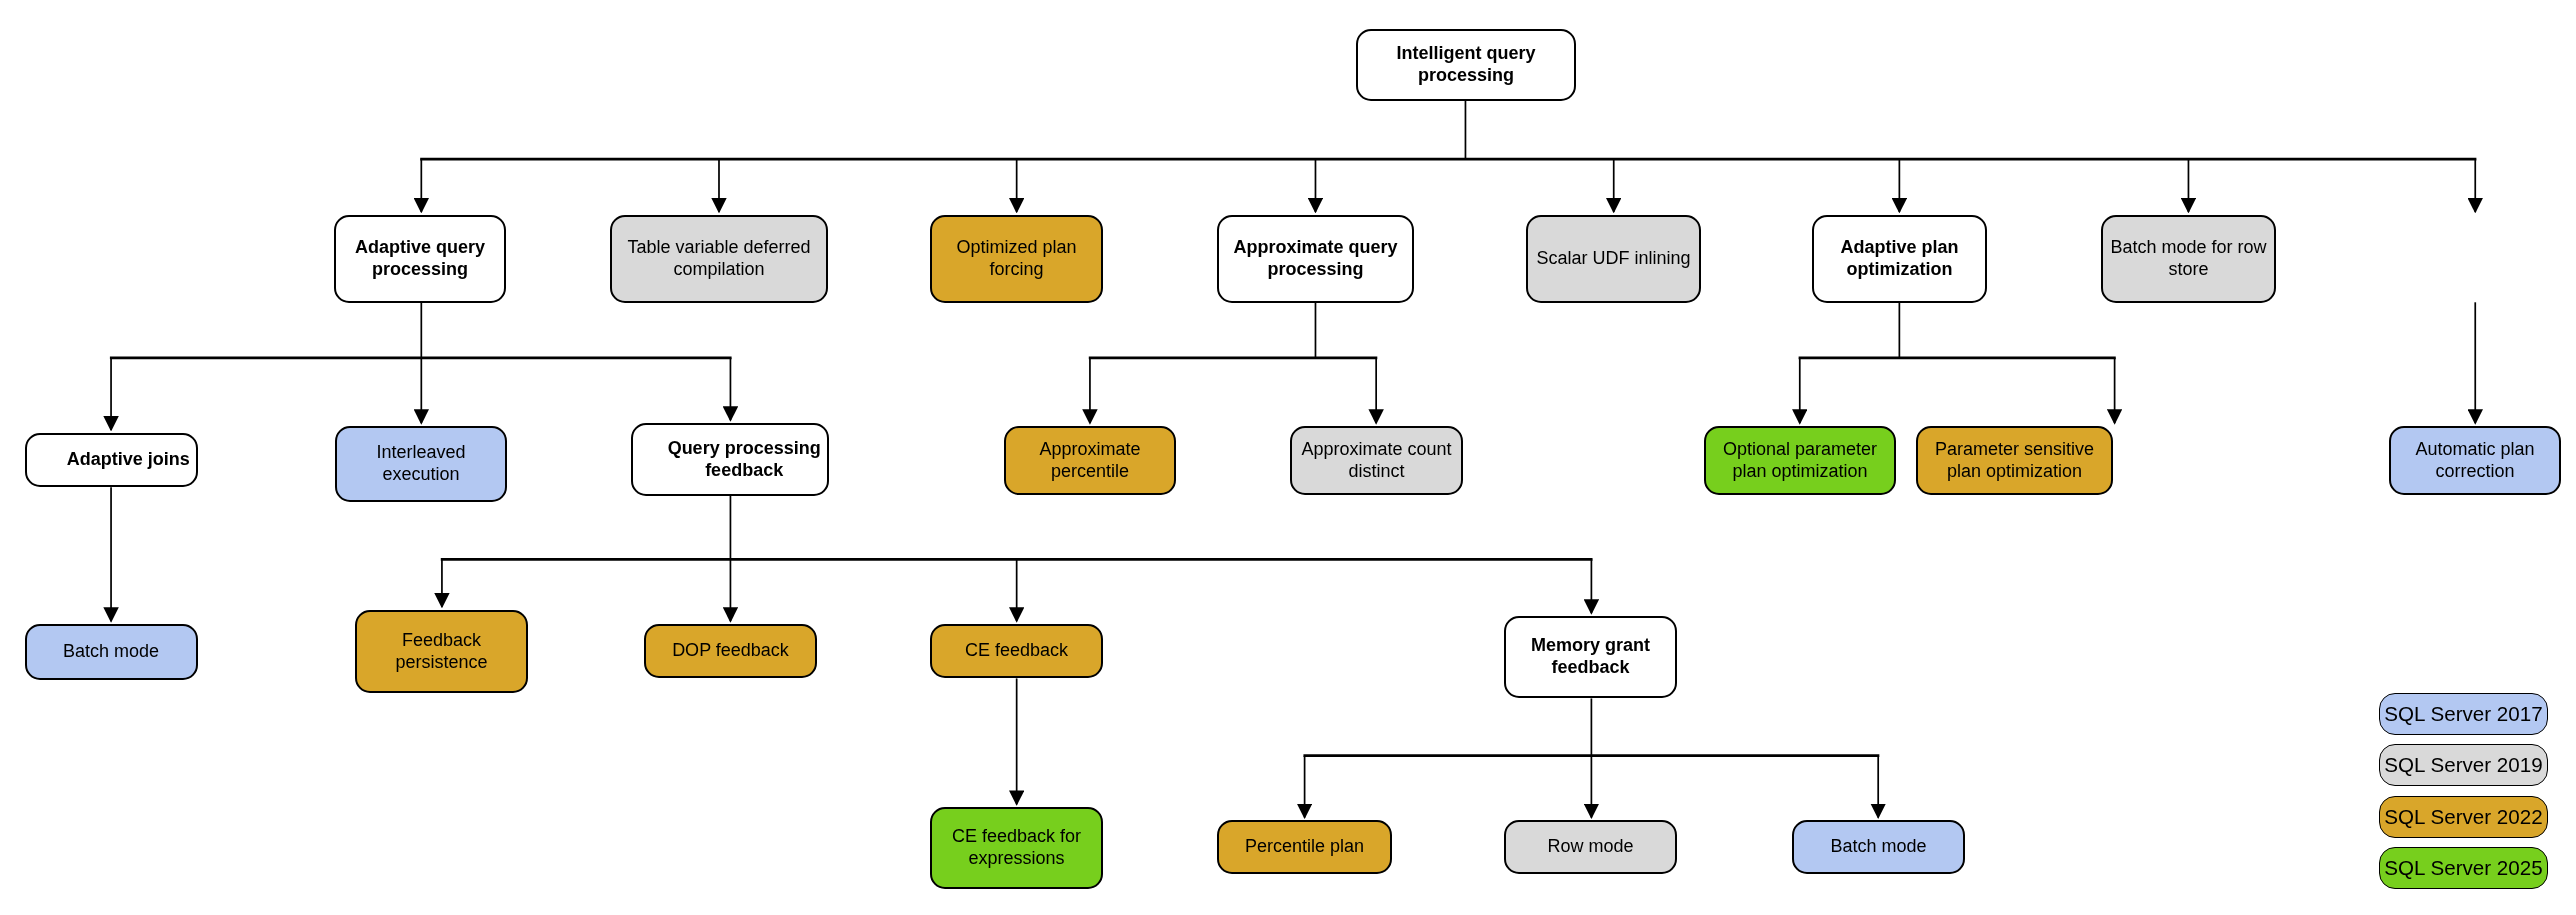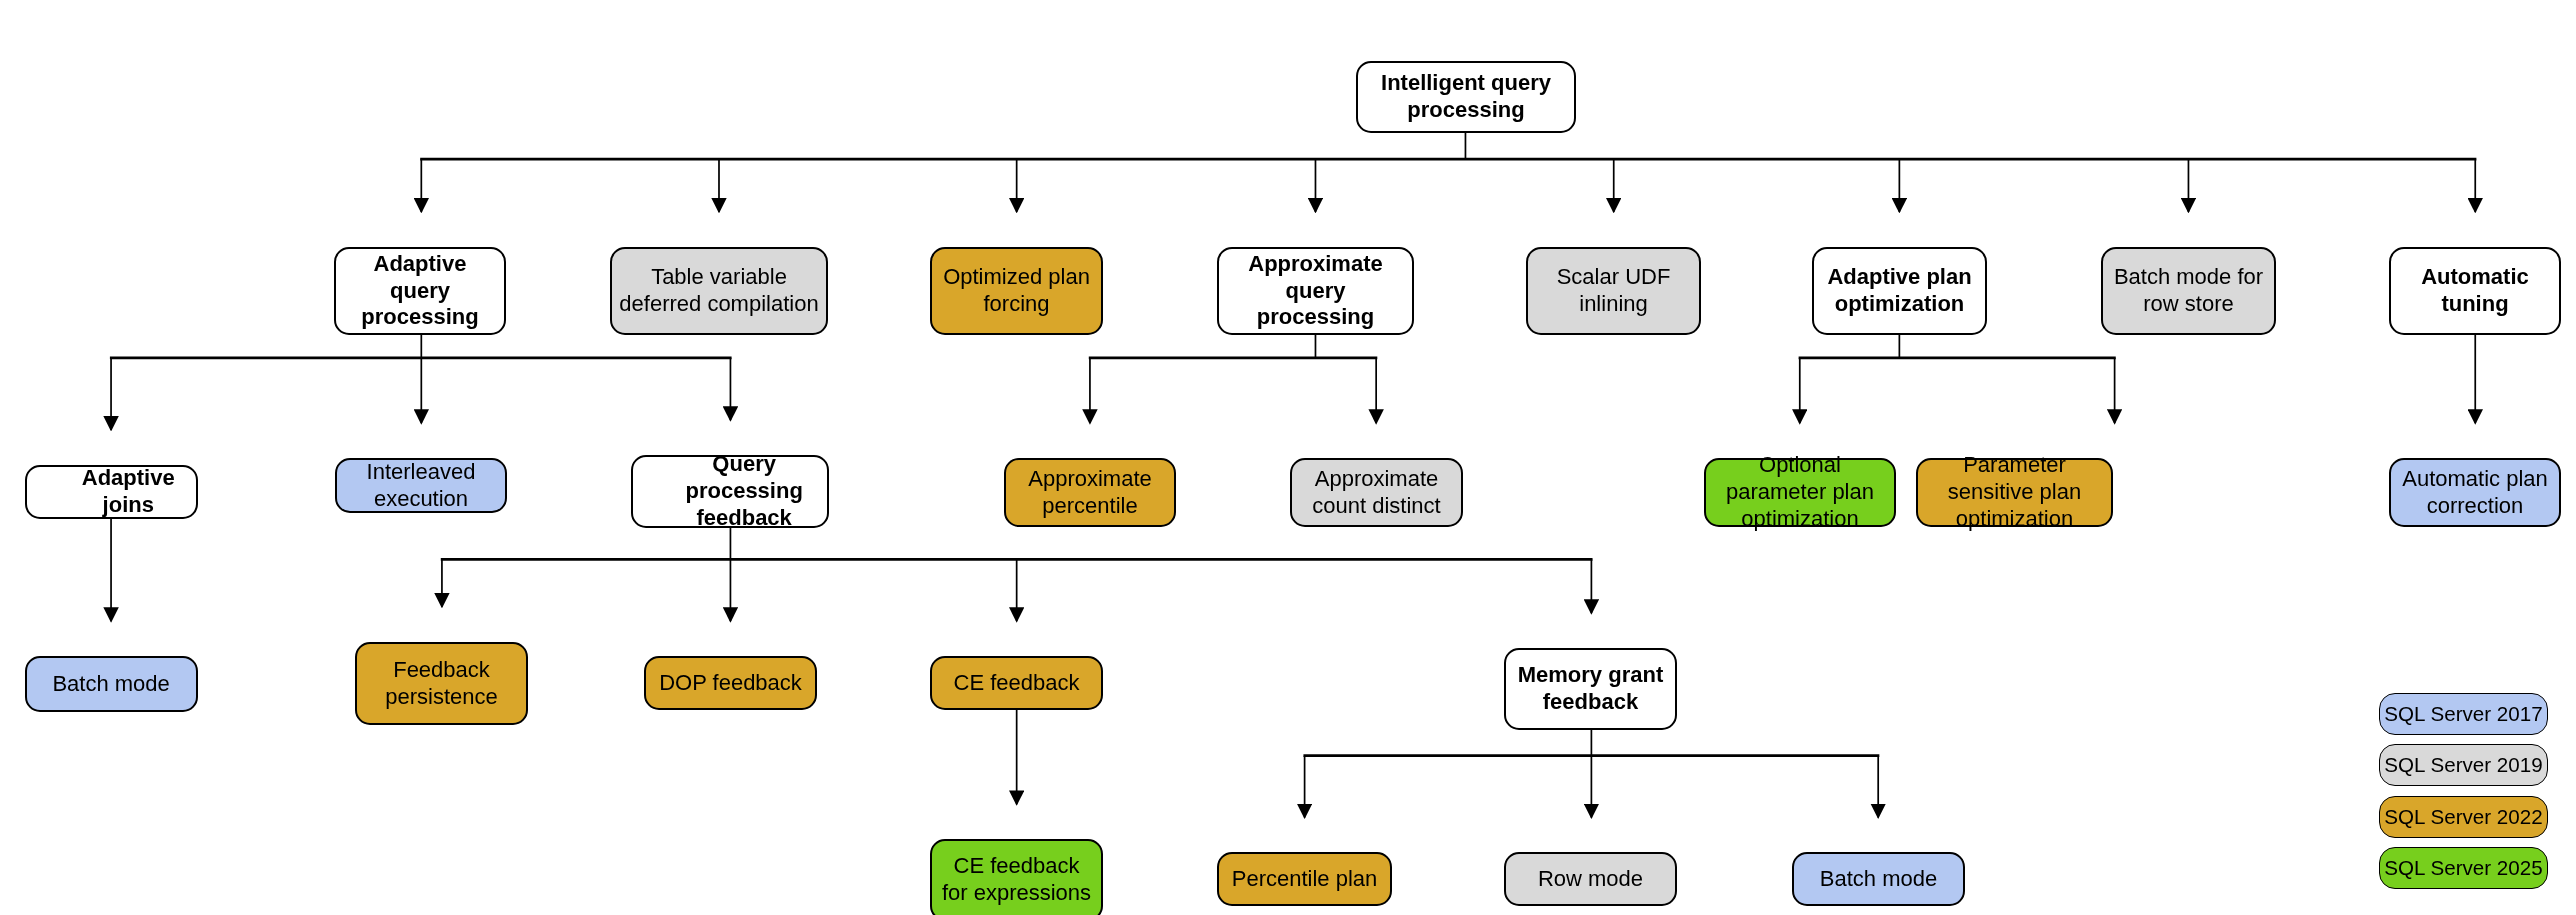--- a/index.html
+++ b/index.html
@@ -11,23 +11,22 @@
     color:#000;
     overflow:hidden;
   }
   .edges{position:absolute;left:0;top:0;width:2576px;height:916px;}
   .node{
     position:absolute;box-sizing:border-box;
     border:2.3px solid #000;border-radius:15px;
     background:#ffffff;
     display:flex;align-items:center;justify-content:center;
     text-align:center;
-    font-size:22px;line-height:1.22;
+    font-size:18px;line-height:1.22;
     padding:2.3px 5.7px;
-    margin-top:32px;
   }
   .node.group{font-weight:bold;}
   .v2017{background:#b3c8f2;}
   .v2019{background:#d9d9d9;}
   .v2022{background:#d9a62a;}
   .v2025{background:#77cf1d;}
   .legend-item{
     position:absolute;box-sizing:border-box;
     border:1.7px solid #000;border-radius:16px;
     display:flex;align-items:center;justify-content:center;
@@ -113,24 +112,23 @@
 
   <div class="node group" style="left:1356px;top:29px;width:220px;height:72px;">Intelligent query processing</div>
 
   <div class="node group" style="left:334px;top:215px;width:172px;height:88px;">Adaptive query processing</div>
   <div class="node v2019" style="left:610px;top:215px;width:218px;height:88px;">Table variable deferred compilation</div>
   <div class="node v2022" style="left:930px;top:215px;width:173px;height:88px;">Optimized plan forcing</div>
   <div class="node group" style="left:1217px;top:215px;width:197px;height:88px;">Approximate query processing</div>
   <div class="node v2019" style="left:1526px;top:215px;width:175px;height:88px;">Scalar UDF inlining</div>
   <div class="node group" style="left:1812px;top:215px;width:175px;height:88px;">Adaptive plan optimization</div>
   <div class="node v2019" style="left:2101px;top:215px;width:175px;height:88px;">Batch mode for row store</div>
-  <div class="node group" style="left:2389px;top:215px;width:172px;height:88px;">Automatic tuning</div>
 
   <div class="node group" style="left:24.6px;top:433px;width:173px;height:54px;padding-left:40px;">Adaptive joins</div>
-  <div class="node v2017" style="left:335px;top:426px;width:172px;height:55px;">Interleaved execution</div>
+  <div class="node v2017" style="left:335px;top:426px;width:172px;height:76px;">Interleaved execution</div>
   <div class="node group" style="left:631px;top:423px;width:198px;height:73px;padding-left:34px;">Query processing feedback</div>
   <div class="node v2022" style="left:1004px;top:426px;width:172px;height:69px;">Approximate percentile</div>
   <div class="node v2019" style="left:1290px;top:426px;width:173px;height:69px;">Approximate count distinct</div>
   <div class="node v2025" style="left:1704px;top:426px;width:192px;height:69px;">Optional parameter plan optimization</div>
   <div class="node v2022" style="left:1916px;top:426px;width:197px;height:69px;">Parameter sensitive plan optimization</div>
   <div class="node v2017" style="left:2389px;top:426px;width:172px;height:69px;">Automatic plan correction</div>
 
   <div class="node v2017" style="left:24.6px;top:624px;width:173px;height:56px;">Batch mode</div>
   <div class="node v2022" style="left:355px;top:610px;width:173px;height:83px;">Feedback persistence</div>
   <div class="node v2022" style="left:644px;top:624px;width:173px;height:54px;">DOP feedback</div>

